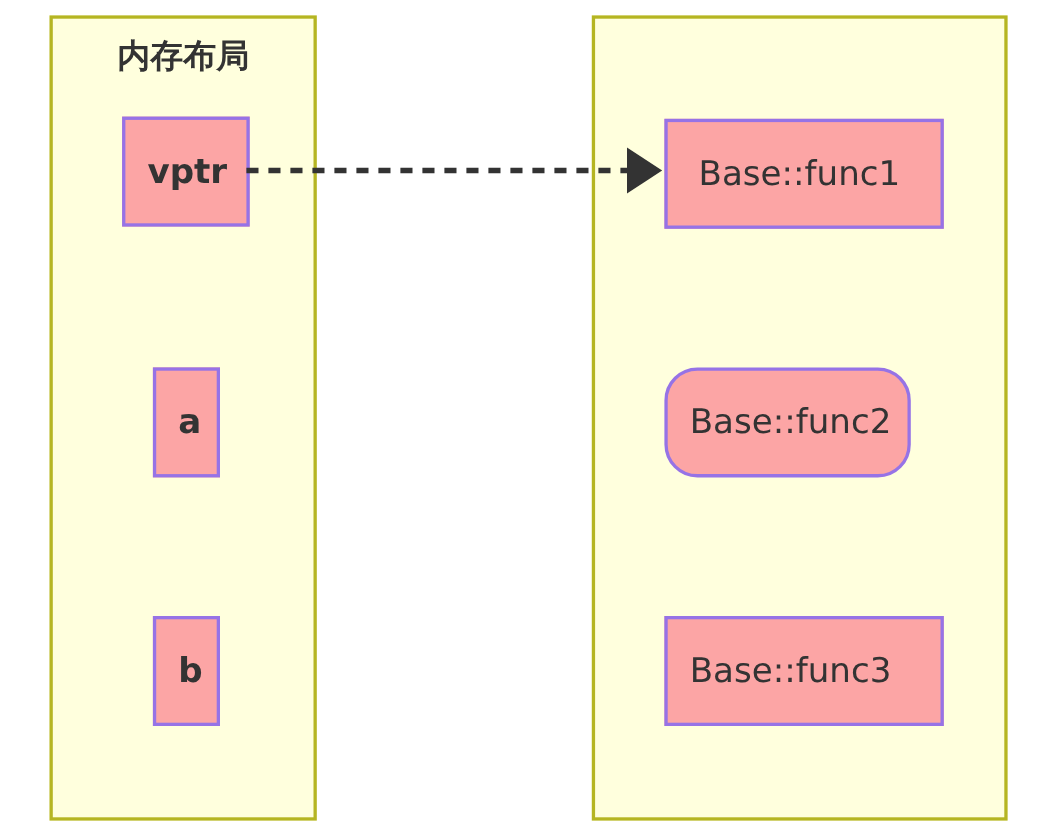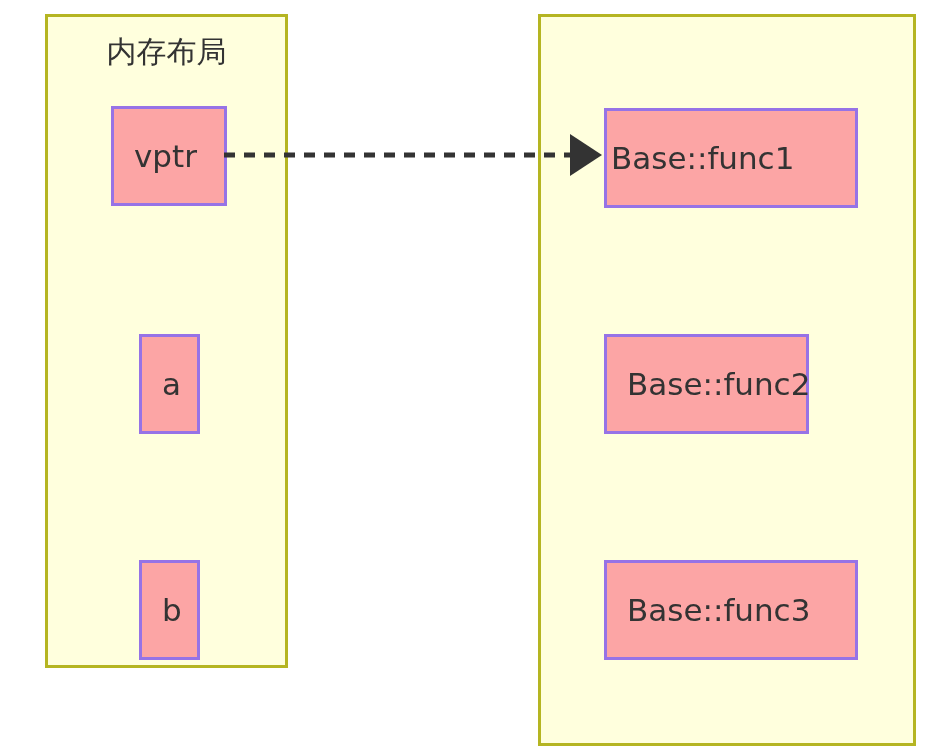--- a/index.html
+++ b/index.html
@@ -27,21 +27,22 @@
     position: absolute;
     background: #ffffdd;
     border: 3px solid #b5b522;
     box-sizing: border-box;
   }
 
   #panel-memory {
     left: 45px;
     top: 14px;
     width: 243px;
-    height: 654px;
+    height: 732px;
+    font-weight: bold;
   }
 
   #panel-vtable {
     left: 538px;
     top: 14px;
     width: 378px;
     height: 732px;
   }
 
   .panel-title {
@@ -99,29 +100,30 @@
     height: 100px;
     padding-left: 20px;
   }
 
   
   #cell-func1 {
     left: 63px;
     top: 91px;
     width: 254px;
     height: 100px;
-    padding-left: 4px;
+    padding-left: 28px;
   }
 
   #cell-func2 {
     left: 63px;
     top: 317px;
-    width: 205px;
+    width: 224px;
     height: 100px;
     padding-left: 20px;
+    border-radius: 30px;
   }
 
   #cell-func3 {
     left: 63px;
     top: 543px;
     width: 254px;
     height: 100px;
     padding-left: 20px;
   }
 

